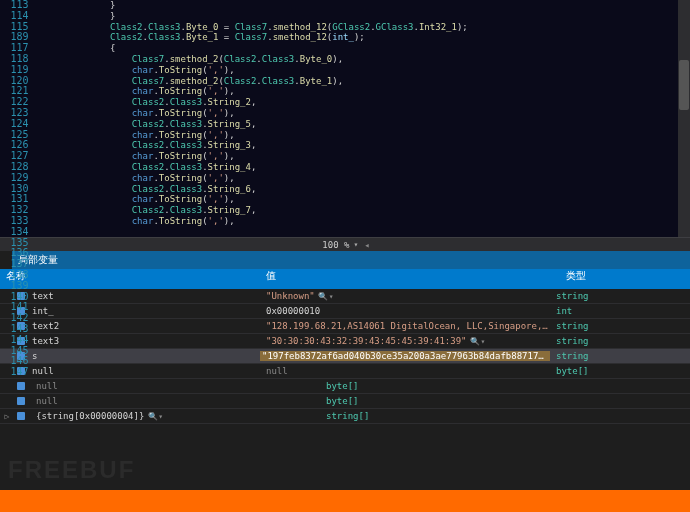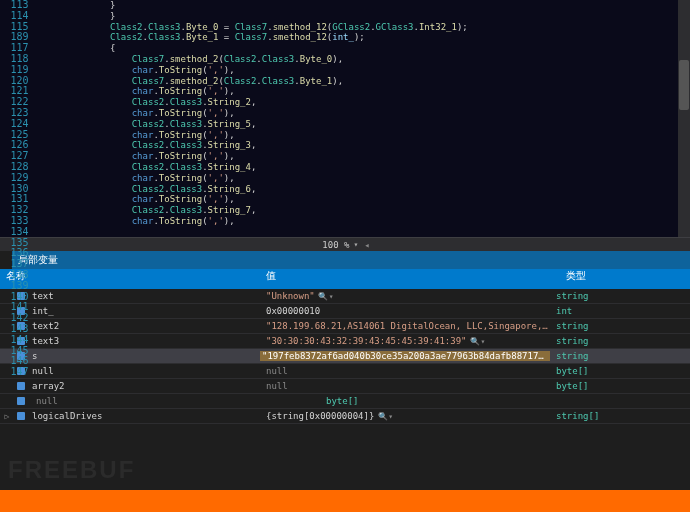--- a/index.html
+++ b/index.html
@@ -166,33 +166,31 @@
     <div class="grid-row">
       <div class="expand"></div>
       <div class="icon var-icon"></div>
       <div class="nm">null</div>
       <div class="val null">null</div>
       <div class="typ">byte[]</div>
     </div>
     <div class="grid-row">
       <div class="expand"></div>
       <div class="icon var-icon"></div>
-      <div class="nm">array2</div>
       <div class="val null">null</div>
       <div class="typ">byte[]</div>
     </div>
     <div class="grid-row">
       <div class="expand"></div>
       <div class="icon var-icon"></div>
       <div class="val null">null</div>
       <div class="typ">byte[]</div>
     </div>
     <div class="grid-row">
       <div class="expand">▷</div>
       <div class="icon var-icon"></div>
-      <div class="nm">logicalDrives</div>
       <div class="val ">{string[0x00000004]}<span class="magnify">🔍▾</span></div>
       <div class="typ">string[]</div>
     </div>
   </div>
 
 <div class="watermark">FREEBUF</div>
 <div class="orange-bar"></div>
 
 </body></html>

